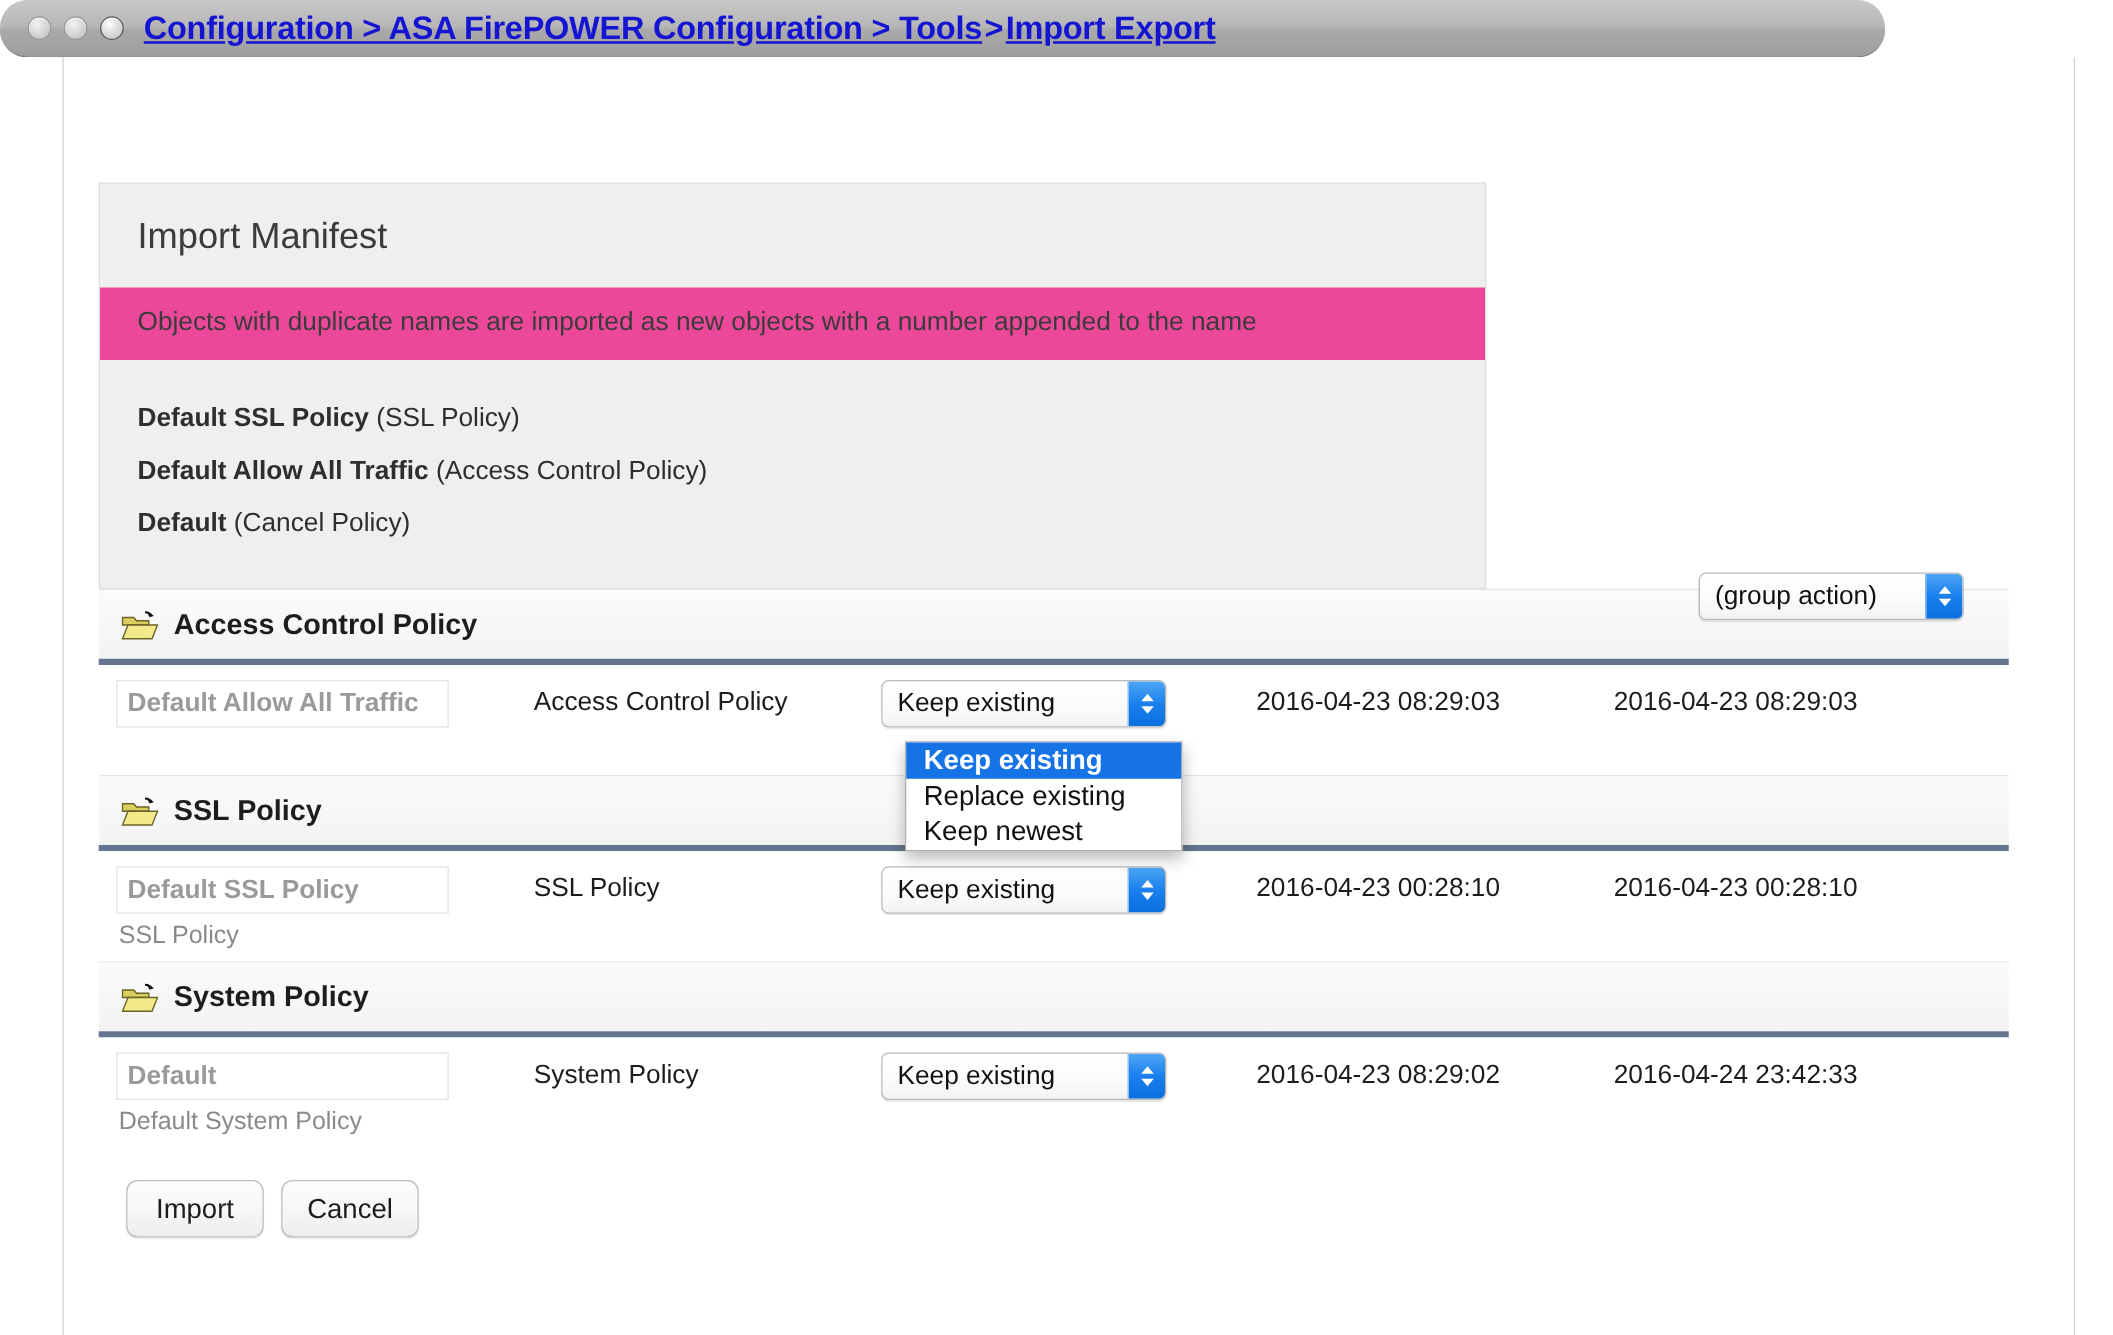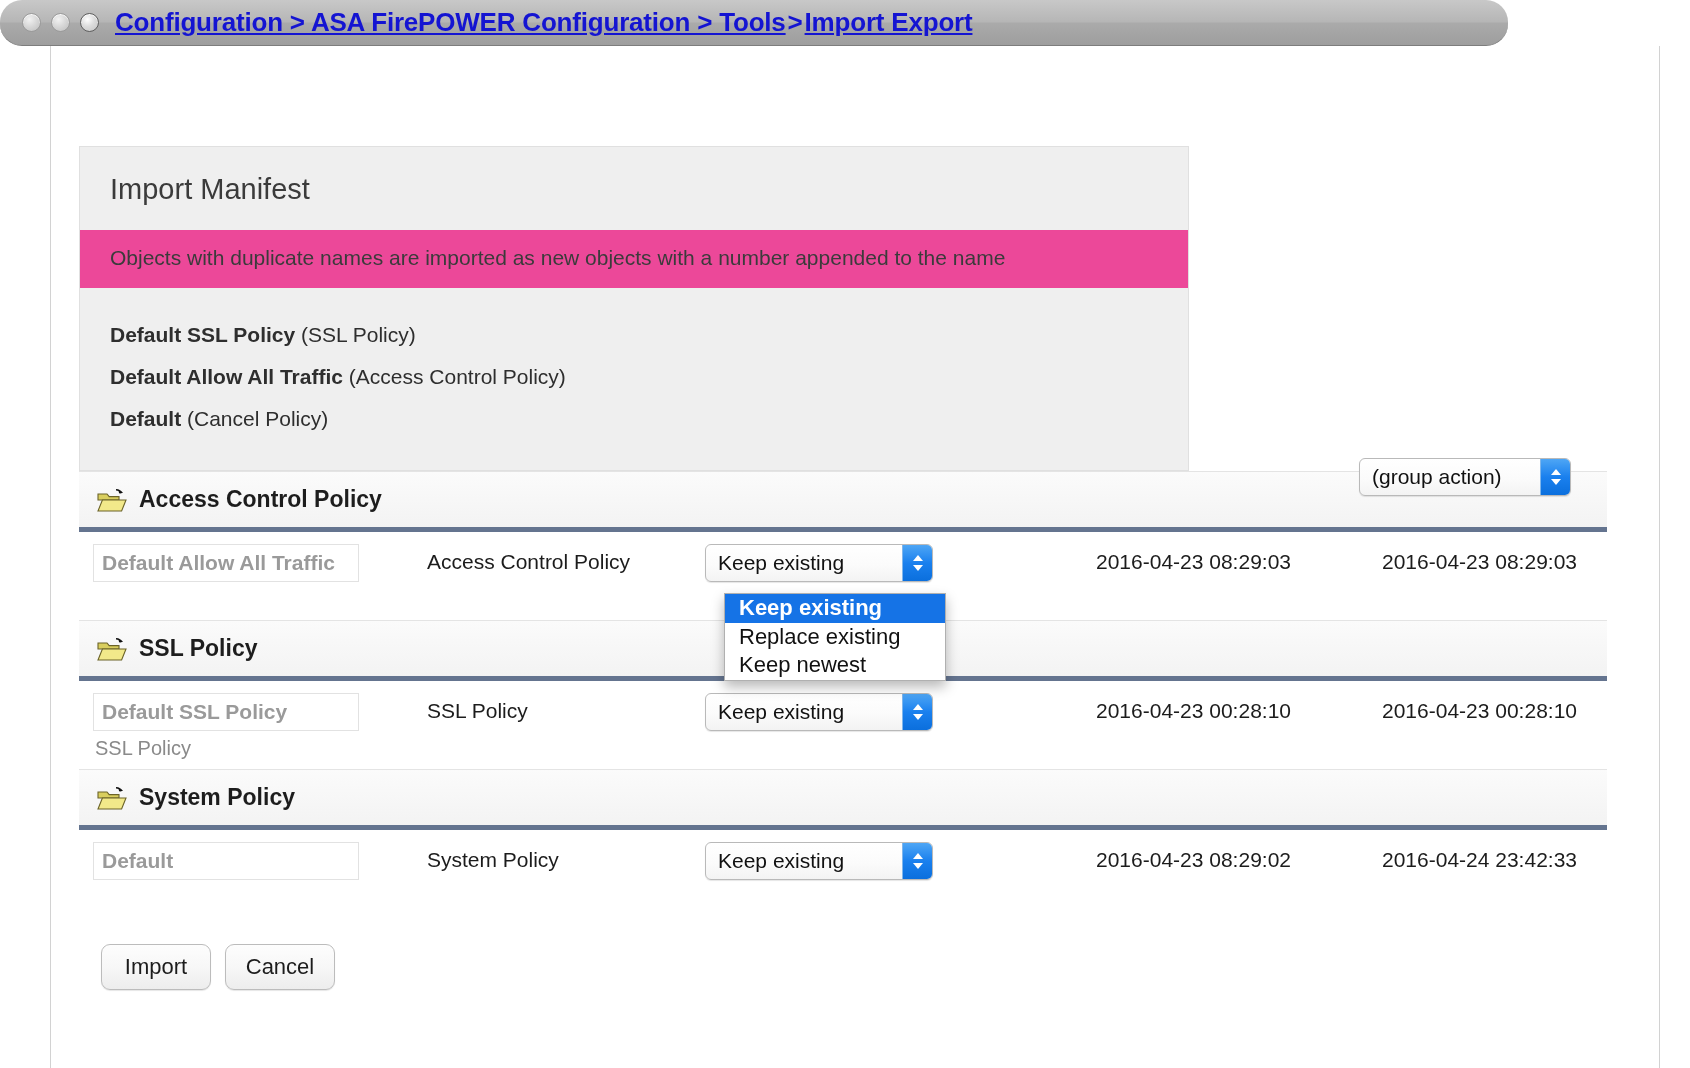--- a/index.html
+++ b/index.html
@@ -186,21 +186,21 @@
     font-size: 21px;
     color: #1c1c1c;
     padding-top: 6px;
   }
   .cell-action { width: 300px; padding-top: 0px; }
   .cell-date {
     width: 286px;
     font-size: 21px;
     color: #1c1c1c;
     padding-top: 6px;
-    text-align: right;
+    text-align: left;
   }
   .act { width: 228px; }
   .act .val { width: 198px; }
 
   
   .dd-popup {
     position: absolute;
     left: 673px;
     top: 547px;
     width: 222px;
@@ -357,20 +357,21 @@
             <path d="M1 24 l4.4 -11 H29 l-4.4 11 z" fill="#f2e98a" stroke="#6b6328" stroke-width="1.1"></path>
           </svg>
         </span>
         <span class="lbl">System Policy</span>
       </div>
       <div class="rule"></div>
 
       <div class="row">
         <div class="cell-name">
           <div class="name-input">Default</div>
+          <div class="name-sub">Default System Policy</div>
         </div>
         <div class="cell-type">System Policy</div>
         <div class="cell-action">
           <div class="mac-select act">
             <div class="val">Keep existing</div>
             <div class="stepper">
               <svg width="16" height="22" viewBox="0 0 16 22">
                 <path d="M8 3 L13 9 H3 Z" fill="#fff"></path>
                 <path d="M8 19 L13 13 H3 Z" fill="#fff"></path>
               </svg>

